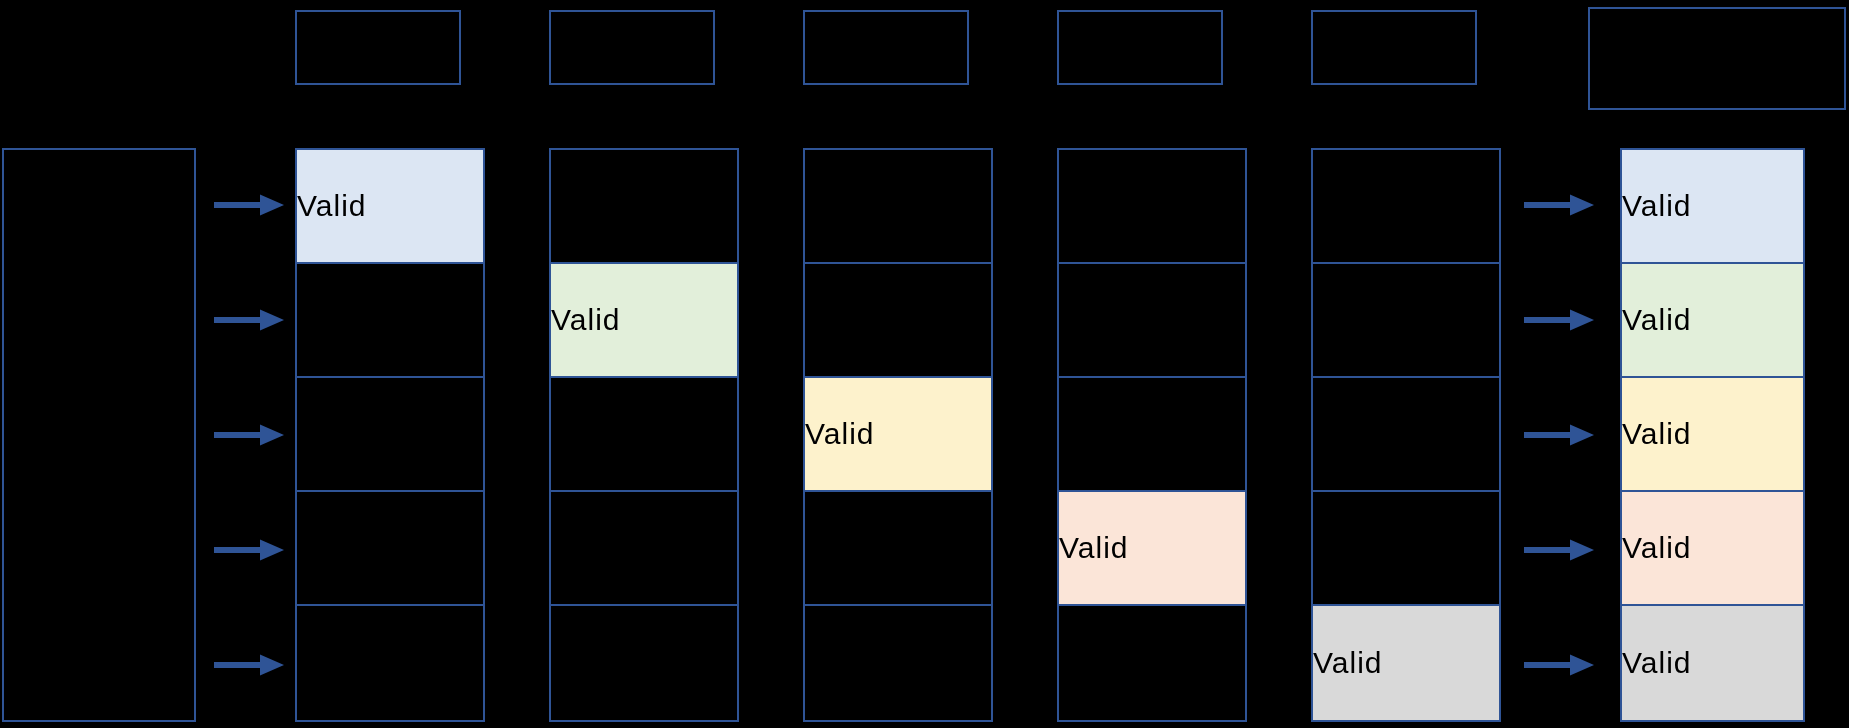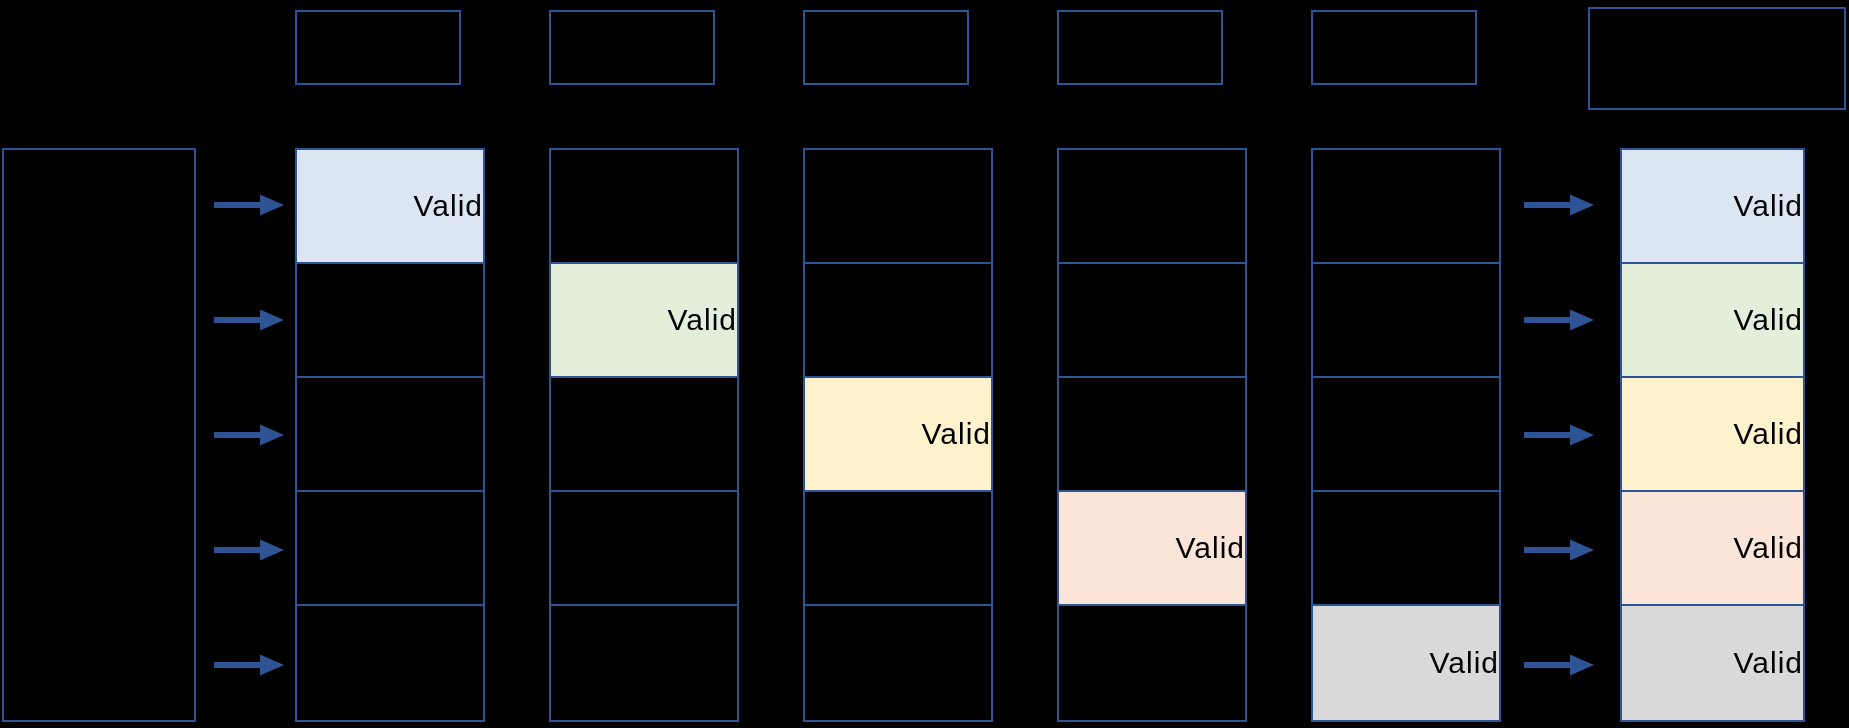--- a/index.html
+++ b/index.html
@@ -47,21 +47,21 @@
     box-sizing: border-box;
     border: 2px solid #2F5496;
     display: grid;
     grid-template-rows: repeat(5, 1fr);
   }
   .cell {
     box-sizing: border-box;
     border-bottom: 2px solid #2F5496;
     display: flex;
     align-items: center;
-    justify-content: flex-end;
+    justify-content: flex-start;
     overflow: hidden;
   }
   .cell:last-child {
     border-bottom: none;
   }
   .cell span {
     font-size: 30px;
     color: #000000;
     letter-spacing: 1px;
     line-height: 1;

